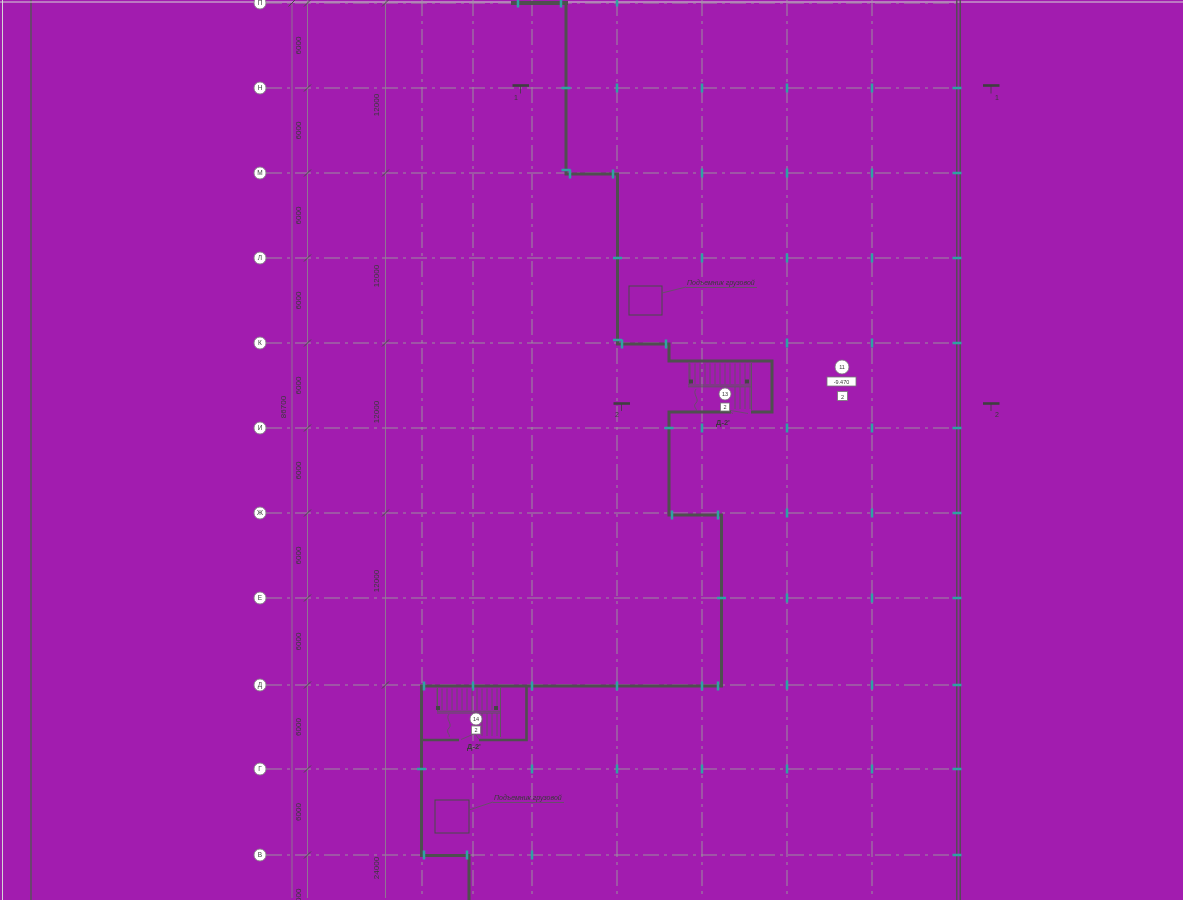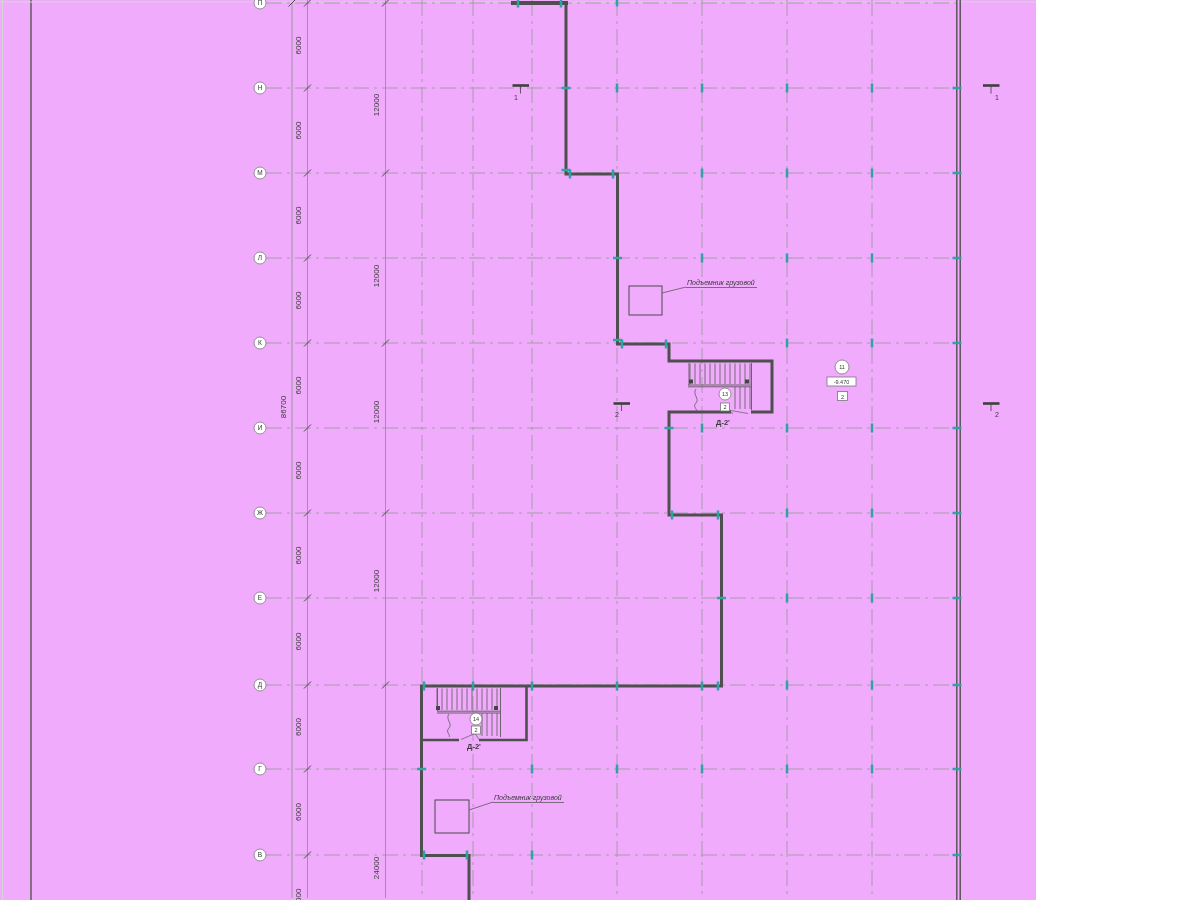--- a/index.html
+++ b/index.html
@@ -1,16 +1,16 @@
 <!DOCTYPE html>
 <html><head>
 <meta charset="utf-8">
 <style>
   html,body{margin:0;padding:0;background:#fff;}
-  .plan-wrap{position:relative;width:1036px;height:900px;background:#f0abfc;overflow:hidden;}
+  .plan-wrap{position:relative;width:1183px;height:900px;background:#a21caf;overflow:hidden;}
   svg{display:block;}
   text{font-family:"Liberation Sans",sans-serif;fill:#3a3a3a;}
   .dim{font-size:8px;}
   .axis{font-size:6.5px;}
   .tiny{font-size:5.5px;}
   .sect{font-size:7px;}
   .stairlbl{font-size:7.5px;font-weight:bold;}
   .hoist{font-size:7px;font-style:italic;}
 </style>
 </head>

